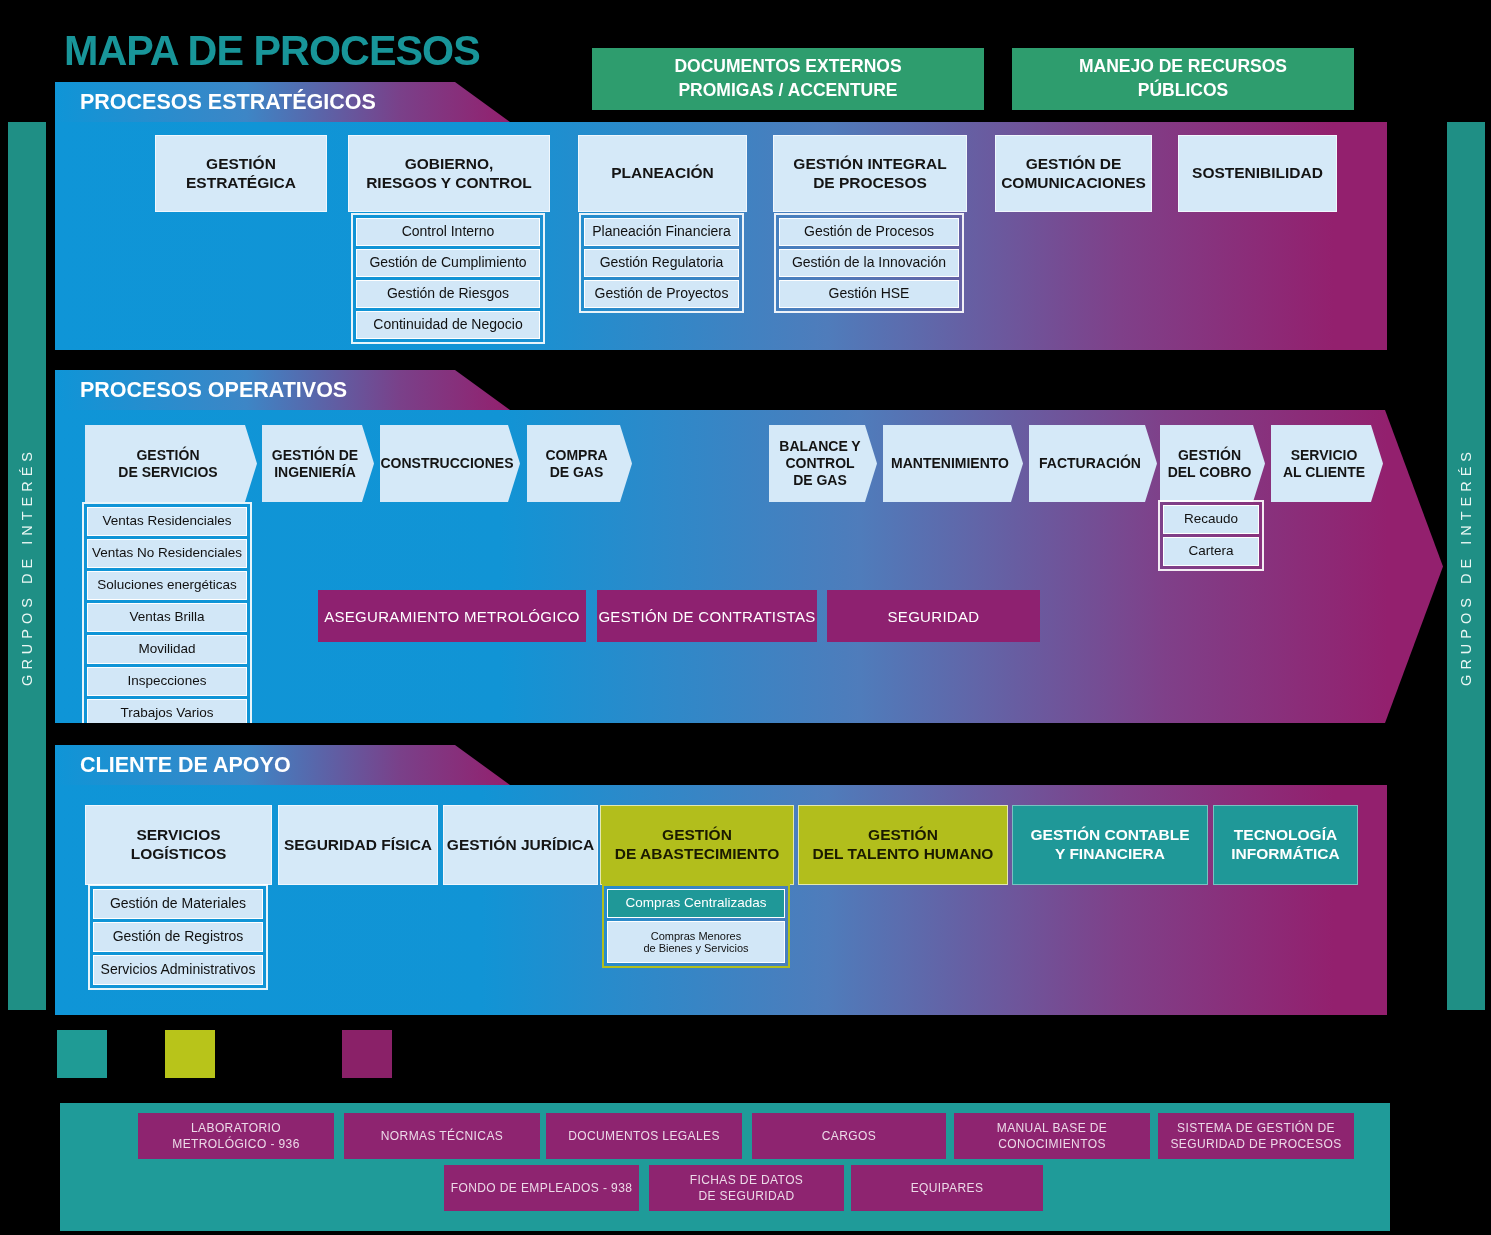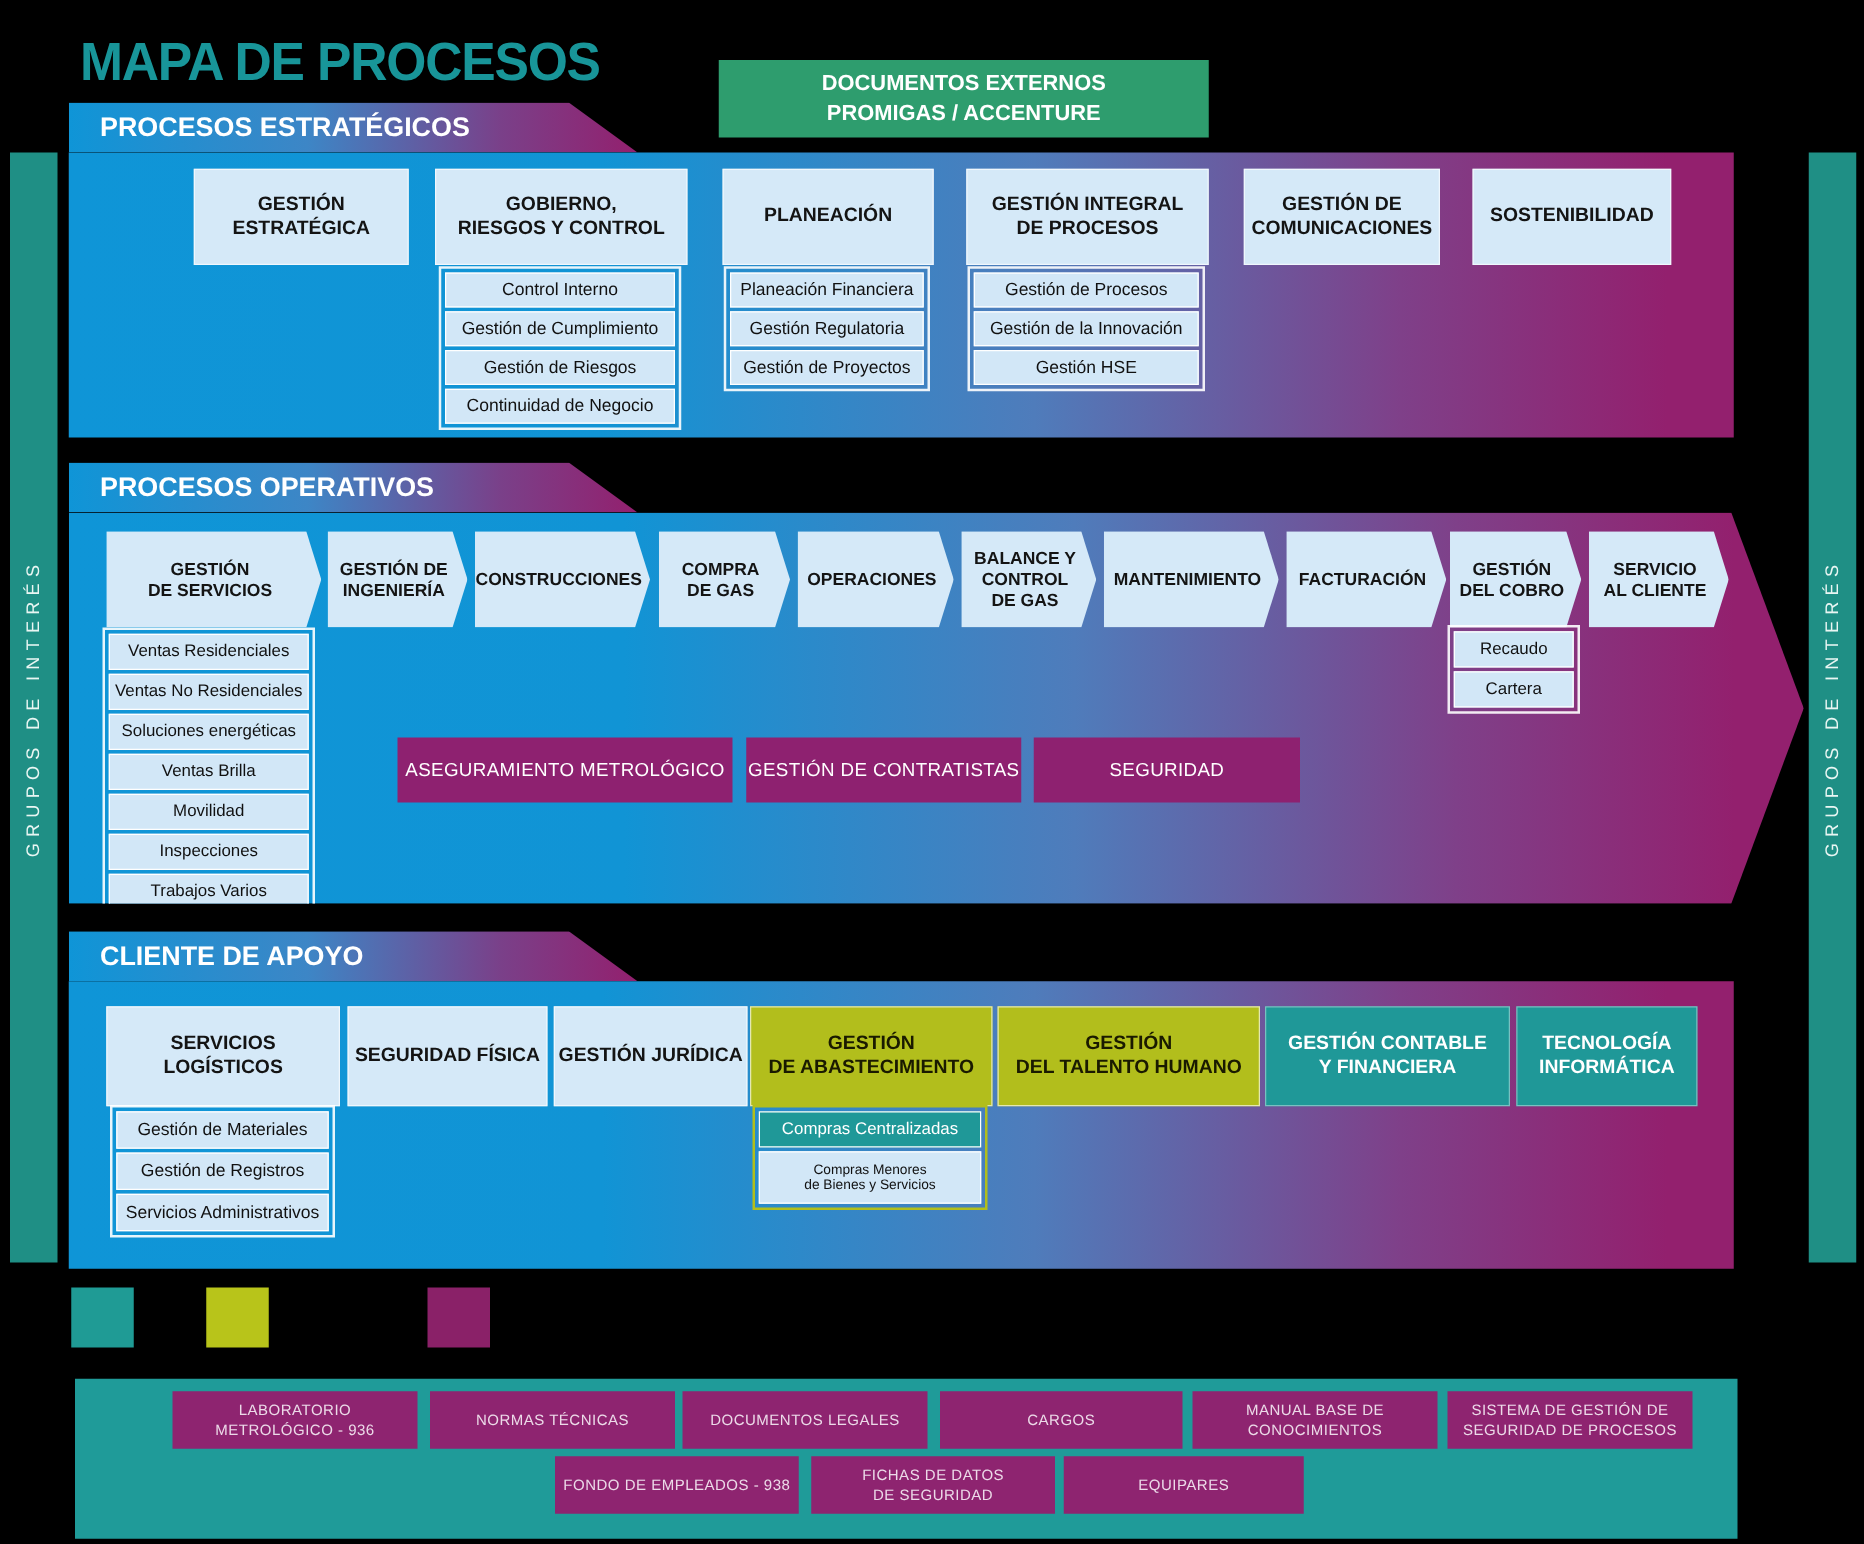--- a/index.html
+++ b/index.html
@@ -10,21 +10,21 @@
   }
   html,body{margin:0;padding:0;background:#000;}
   .canvas{position:relative;width:1491px;height:1235px;background:#000;overflow:hidden;
           font-family:"Liberation Sans",sans-serif;-webkit-font-smoothing:antialiased;}
   .pre{white-space:pre-line;}
   .title{position:absolute;left:64px;top:26px;margin:0;font-size:43px;font-weight:bold;
          color:var(--title-teal);letter-spacing:-1px;transform:scaleX(.96);transform-origin:left;}
   
   .banner{position:absolute;top:48px;height:62px;background:var(--banner-green);color:#fff;
           display:flex;align-items:center;justify-content:center;text-align:center;
-          font-weight:bold;font-size:17.5px;line-height:1.35;}
+          font-weight:bold;font-size:17.5px;line-height:1.35;margin-left:17px;}
   .banner.b1{left:575px;width:392px;}
   .banner.b2{left:995px;width:342px;}
   
   .sidebar{position:absolute;top:122px;width:38px;height:888px;background:var(--sidebar-teal);
            display:flex;align-items:center;justify-content:center;}
   .sidebar span{writing-mode:vertical-rl;transform:rotate(180deg);color:#E9F6F3;
                 font-size:14.5px;letter-spacing:5px;}
   .sidebar.left{left:8px;} .sidebar.right{left:1447px;}
   
   .tab{position:absolute;left:55px;width:455px;height:40px;
@@ -77,20 +77,24 @@
 <body>
 
 <div class="canvas">
 
   <h1 class="title">MAPA DE PROCESOS</h1>
 
   <div class="banner b1">
     <span class="pre">DOCUMENTOS EXTERNOS
 PROMIGAS / ACCENTURE</span>
   </div>
+  <div class="banner b2">
+    <span class="pre">MANEJO DE RECURSOS
+PÚBLICOS</span>
+  </div>
 
   <div class="sidebar left">
     <span>GRUPOS DE INTERÉS</span>
   </div>
   <div class="sidebar right">
     <span>GRUPOS DE INTERÉS</span>
   </div>
 
   <div class="tab" style="top:82px">
     <span>PROCESOS ESTRATÉGICOS</span>
@@ -148,23 +152,20 @@
     <div class="chev" style="left:207px;width:112px">
       <span class="pre">GESTIÓN DE
 INGENIERÍA</span>
     </div>
     <div class="chev" style="left:325px;width:140px">
       <span class="pre">CONSTRUCCIONES</span>
     </div>
     <div class="chev" style="left:472px;width:105px">
       <span class="pre">COMPRA
 DE GAS</span>
-    </div>
-    <div class="chev" style="left:583px;width:125px">
-      <span class="pre">OPERACIONES</span>
     </div>
     <div class="chev" style="left:714px;width:108px">
       <span class="pre">BALANCE Y
 CONTROL
 DE GAS</span>
     </div>
     <div class="chev" style="left:828px;width:140px">
       <span class="pre">MANTENIMIENTO</span>
     </div>
     <div class="chev" style="left:974px;width:128px">

